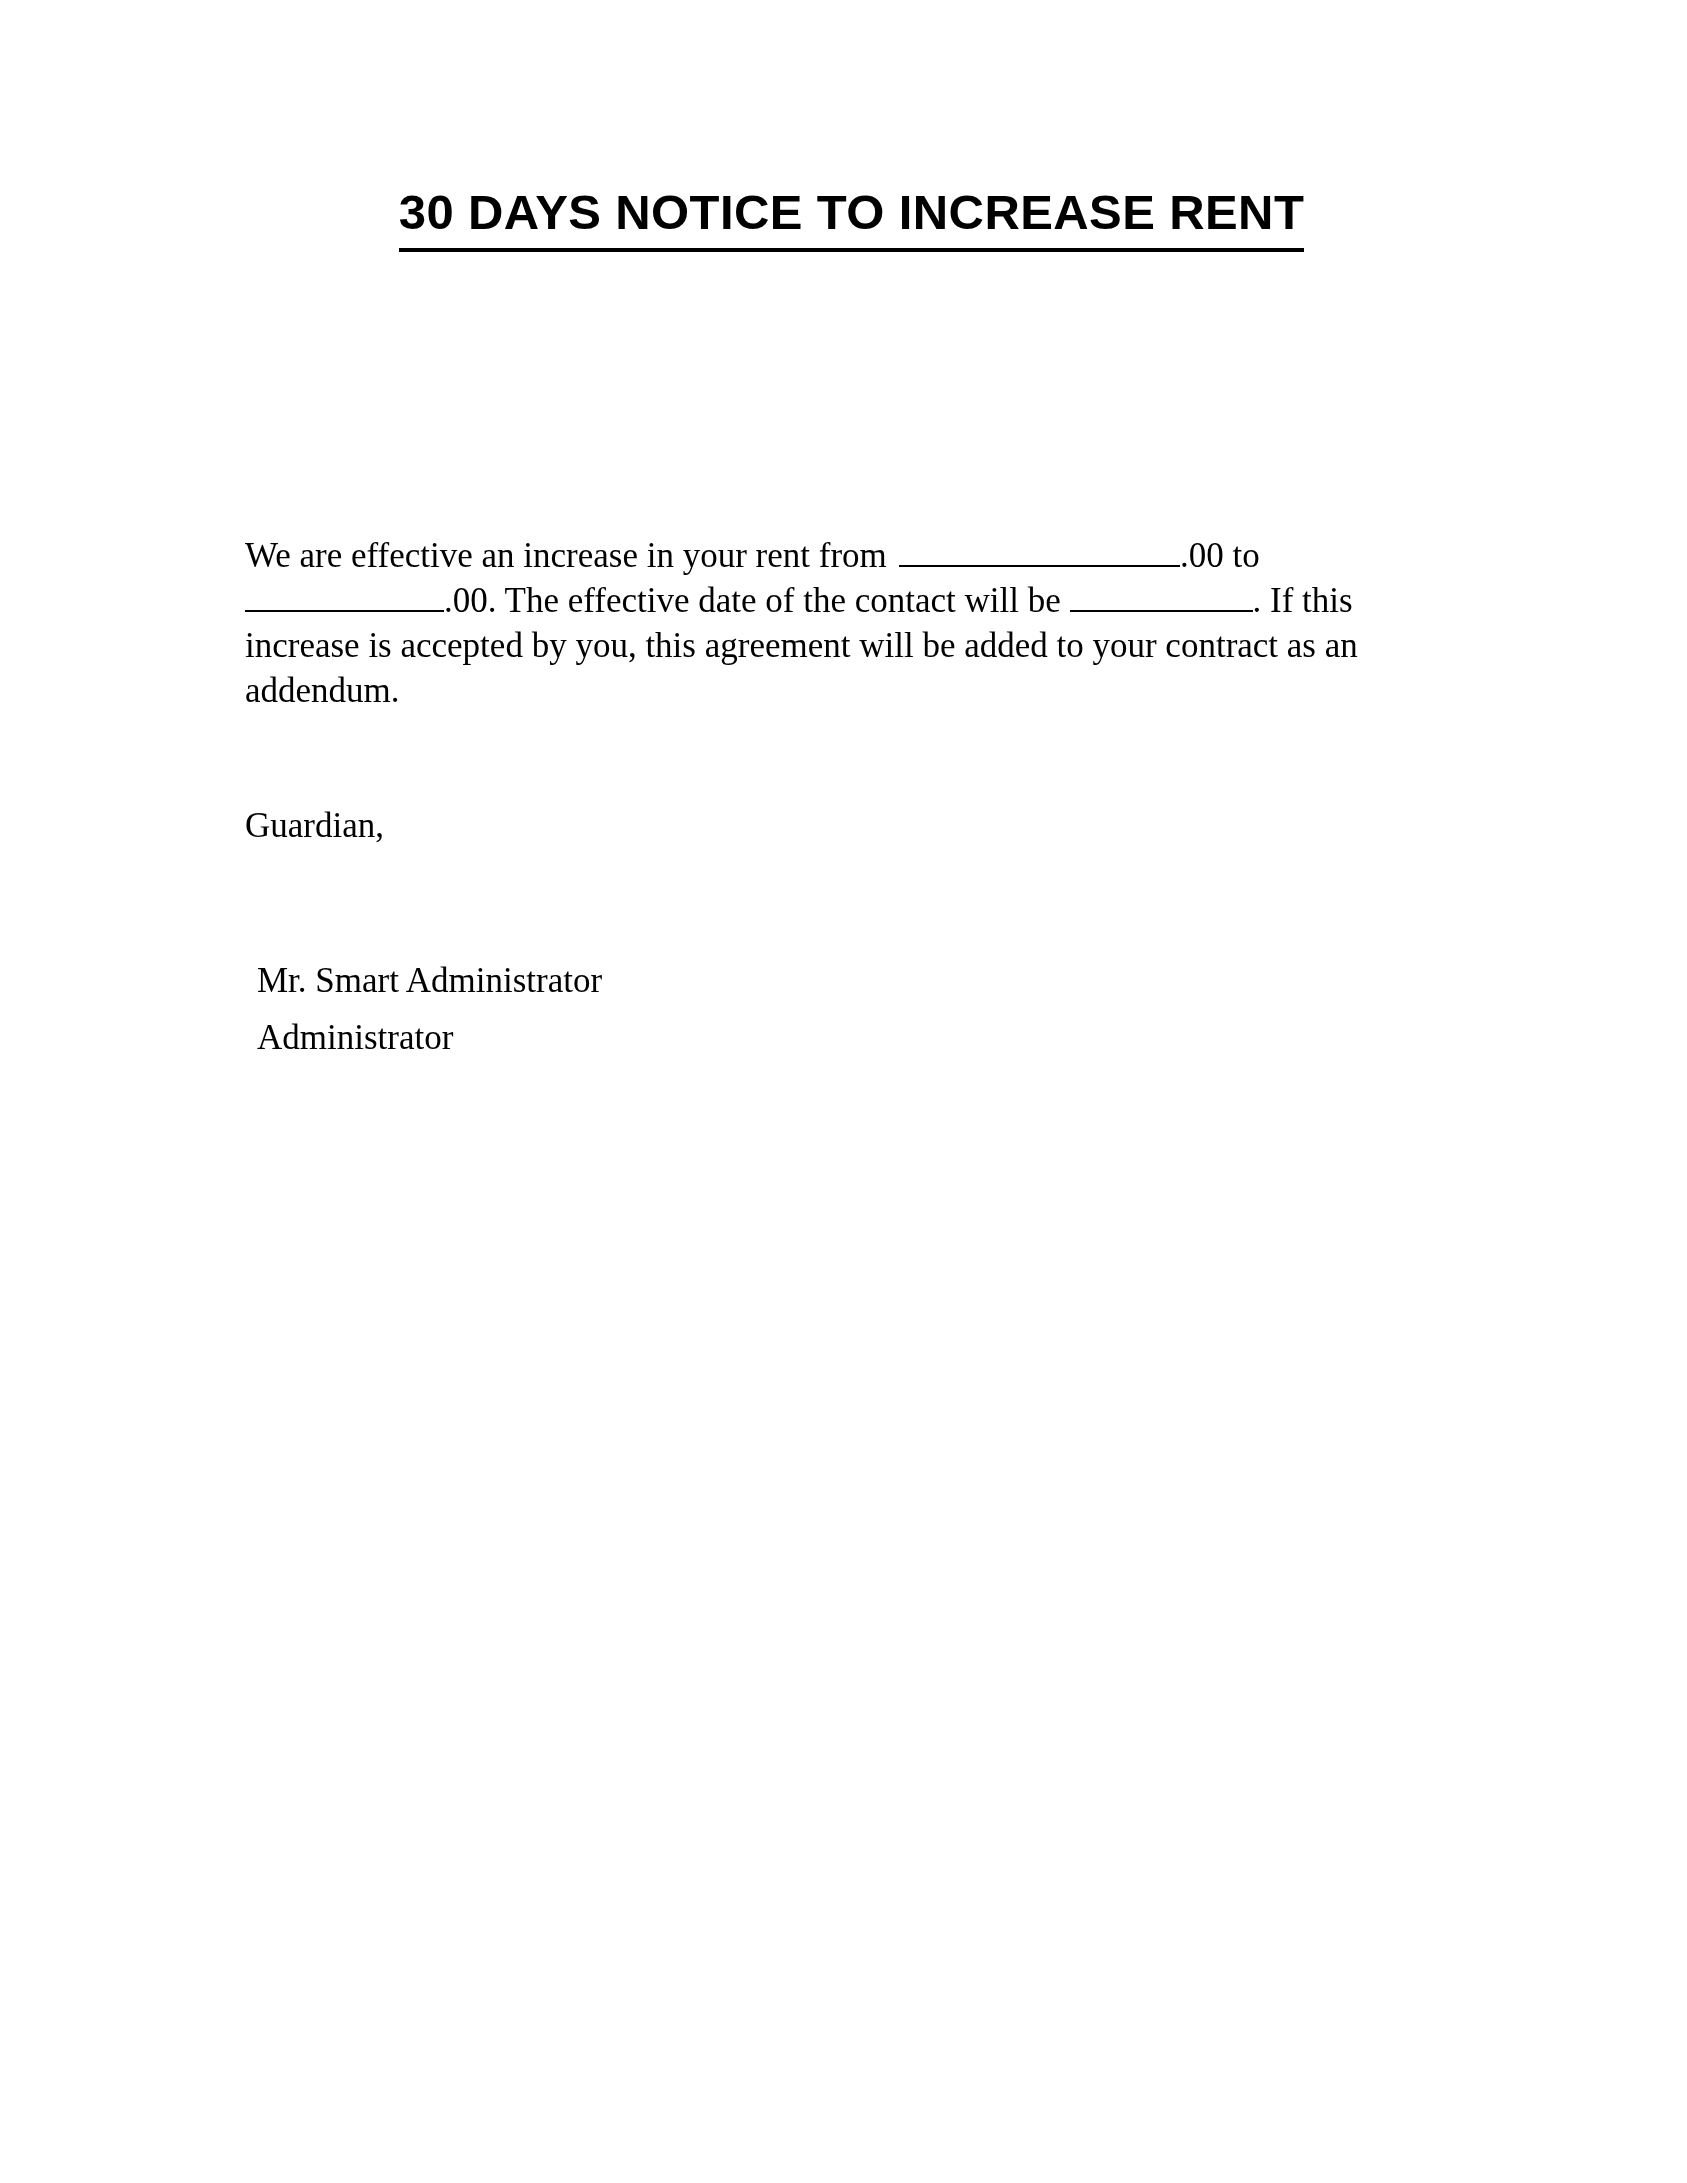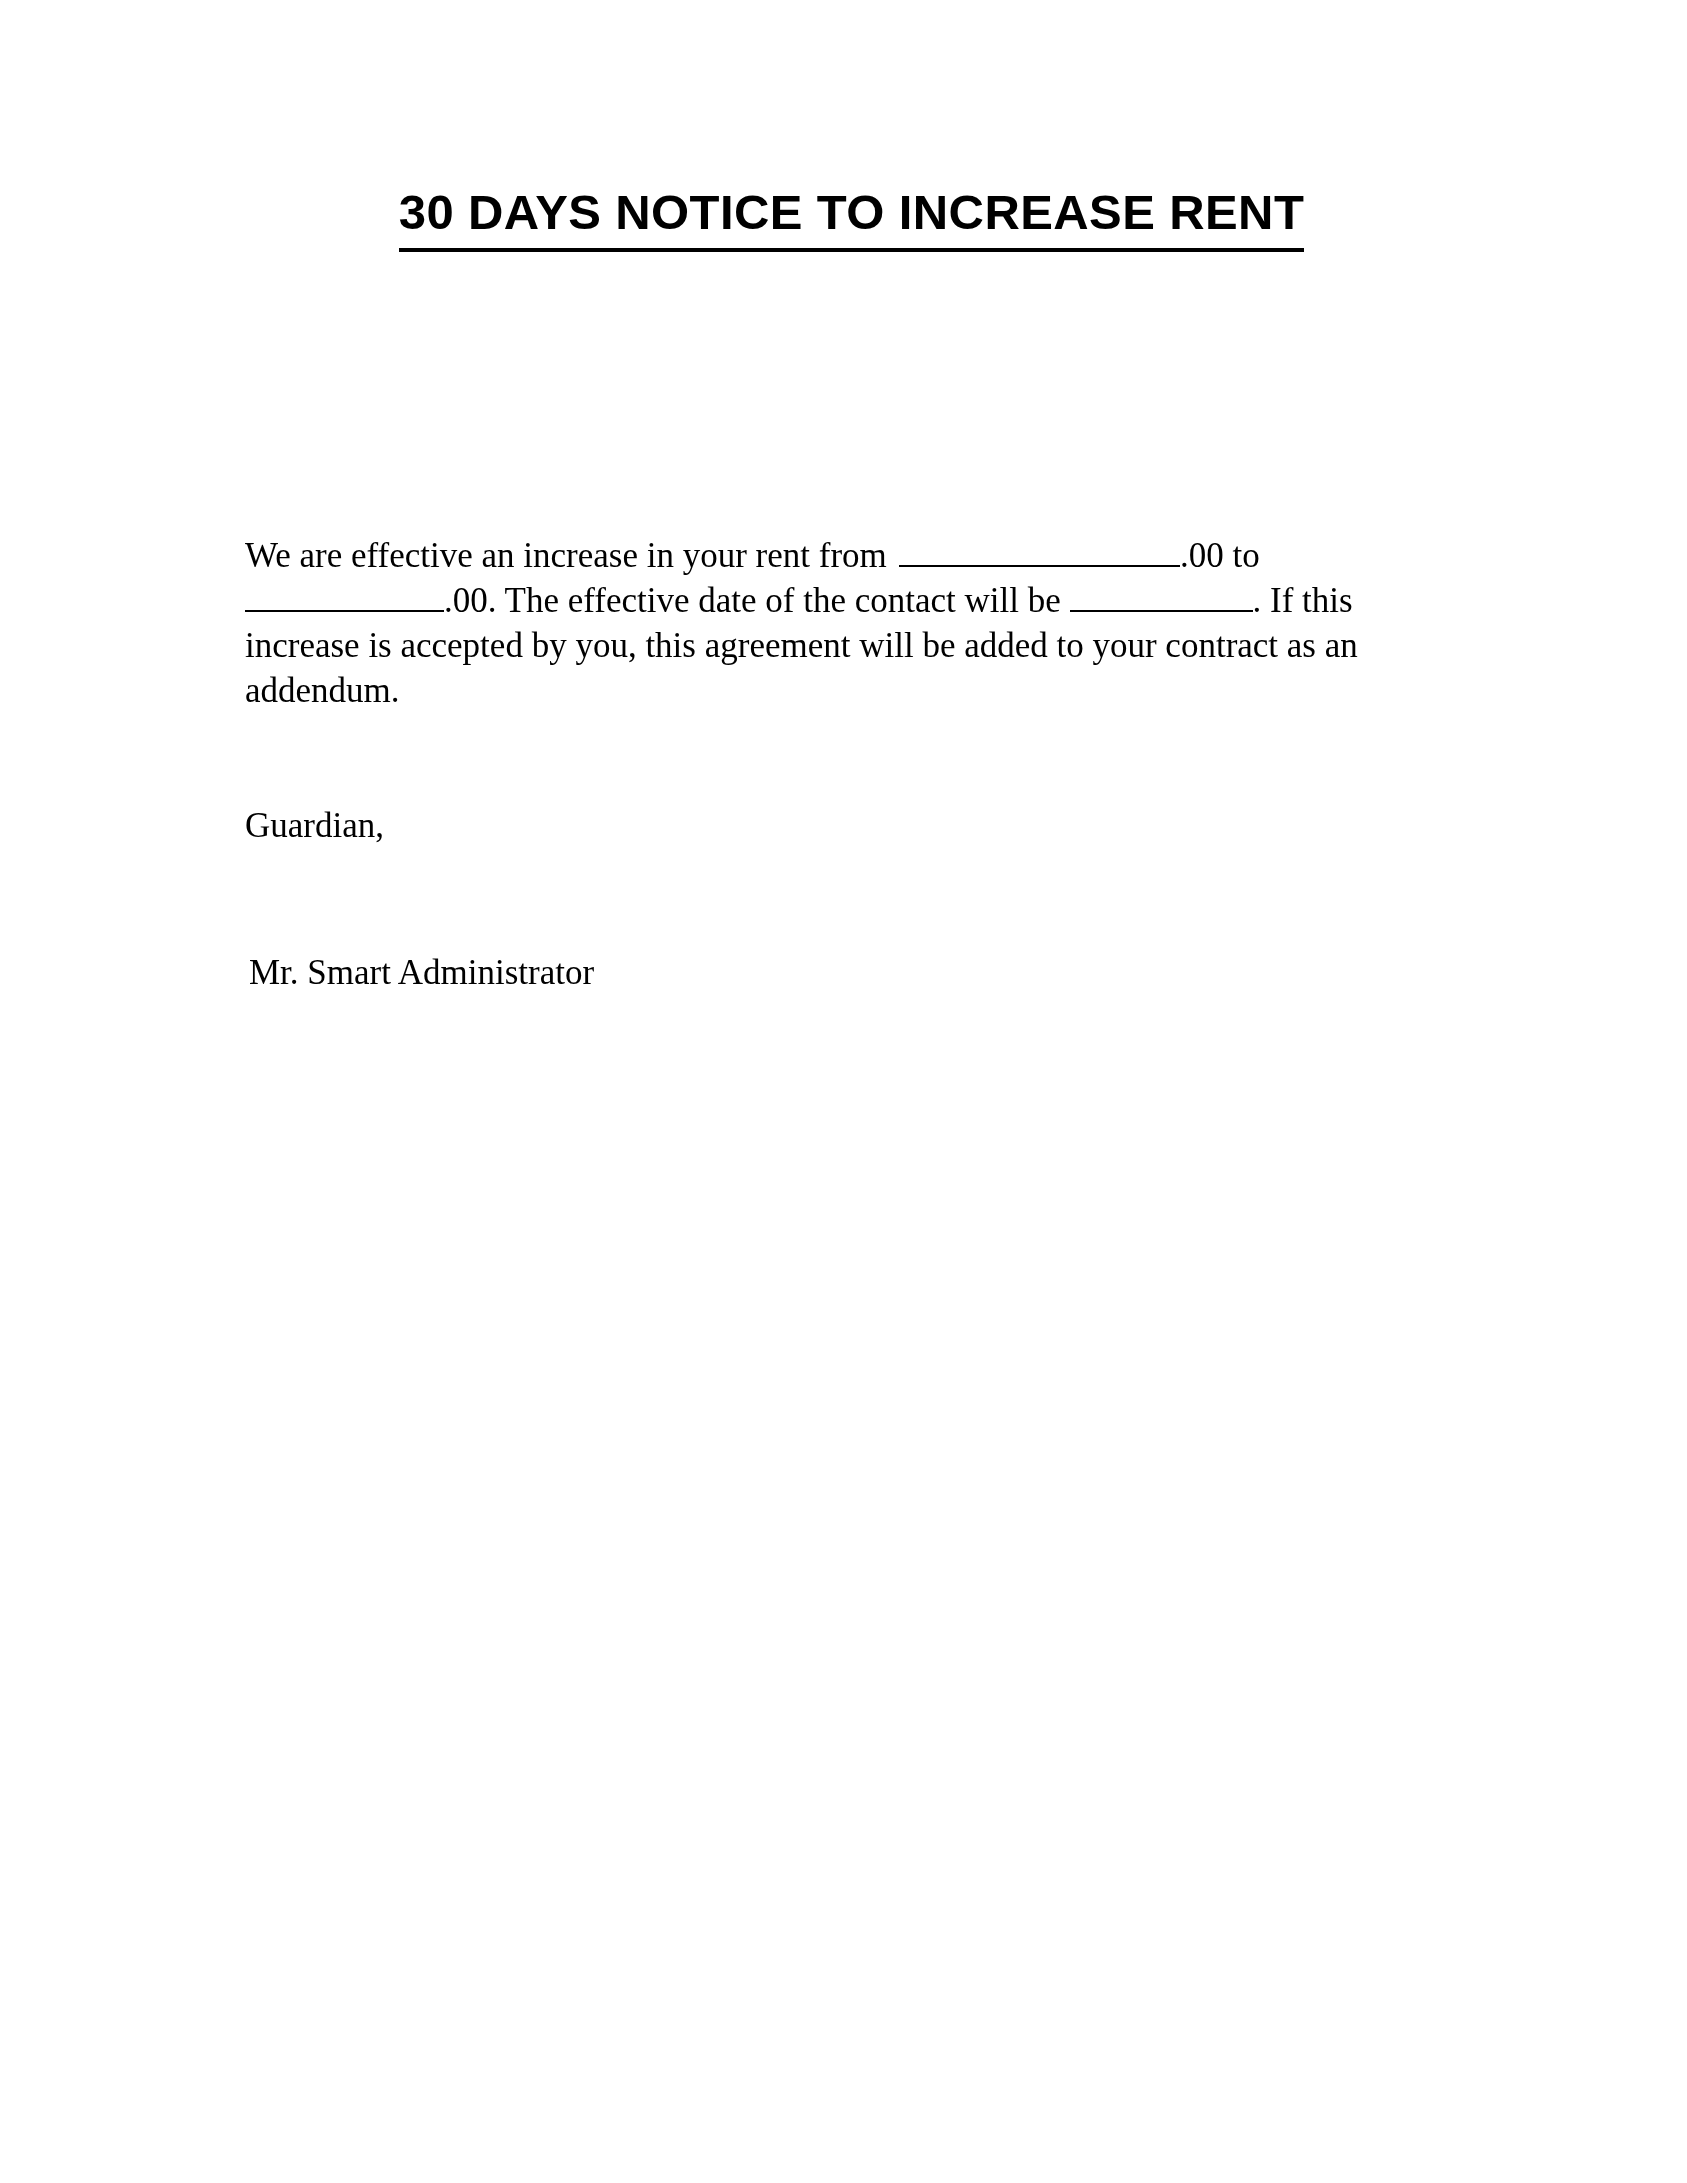--- a/index.html
+++ b/index.html
@@ -71,21 +71,21 @@
     vertical-align: baseline;
     height: 0.92em;
     margin: 0 0 0 0;
   }
   .blank-name   { width: 611px; margin-left: 10.5px; }
   .blank-amt-1  { width: 281px; margin-left: 12.2px; }
   .blank-amt-2  { width: 199px; }
   .blank-date   { width: 183px; }
 
   .signature-name, .signature-title {
-    margin: 4px;
+    margin: 12px;
     padding: 0;
   }
 </style>
 </head>
 <body>
 
 <div class="page">
 
   <div class="doc-title">
     <span class="title-text">30 DAYS NOTICE TO INCREASE RENT</span>
@@ -108,17 +108,18 @@
     <div class="spacer-sm"></div>
 
 
     <div class="spacer-sm"></div>
 
     <p class="para">Guardian,</p>
 
     <div class="spacer-lg"></div>
 
     <p class="para signature-name">Mr. Smart Administrator</p>
+    <p class="para signature-title">Administrator</p>
 
   </div>
 
 </div>
 
 
 </body></html>

